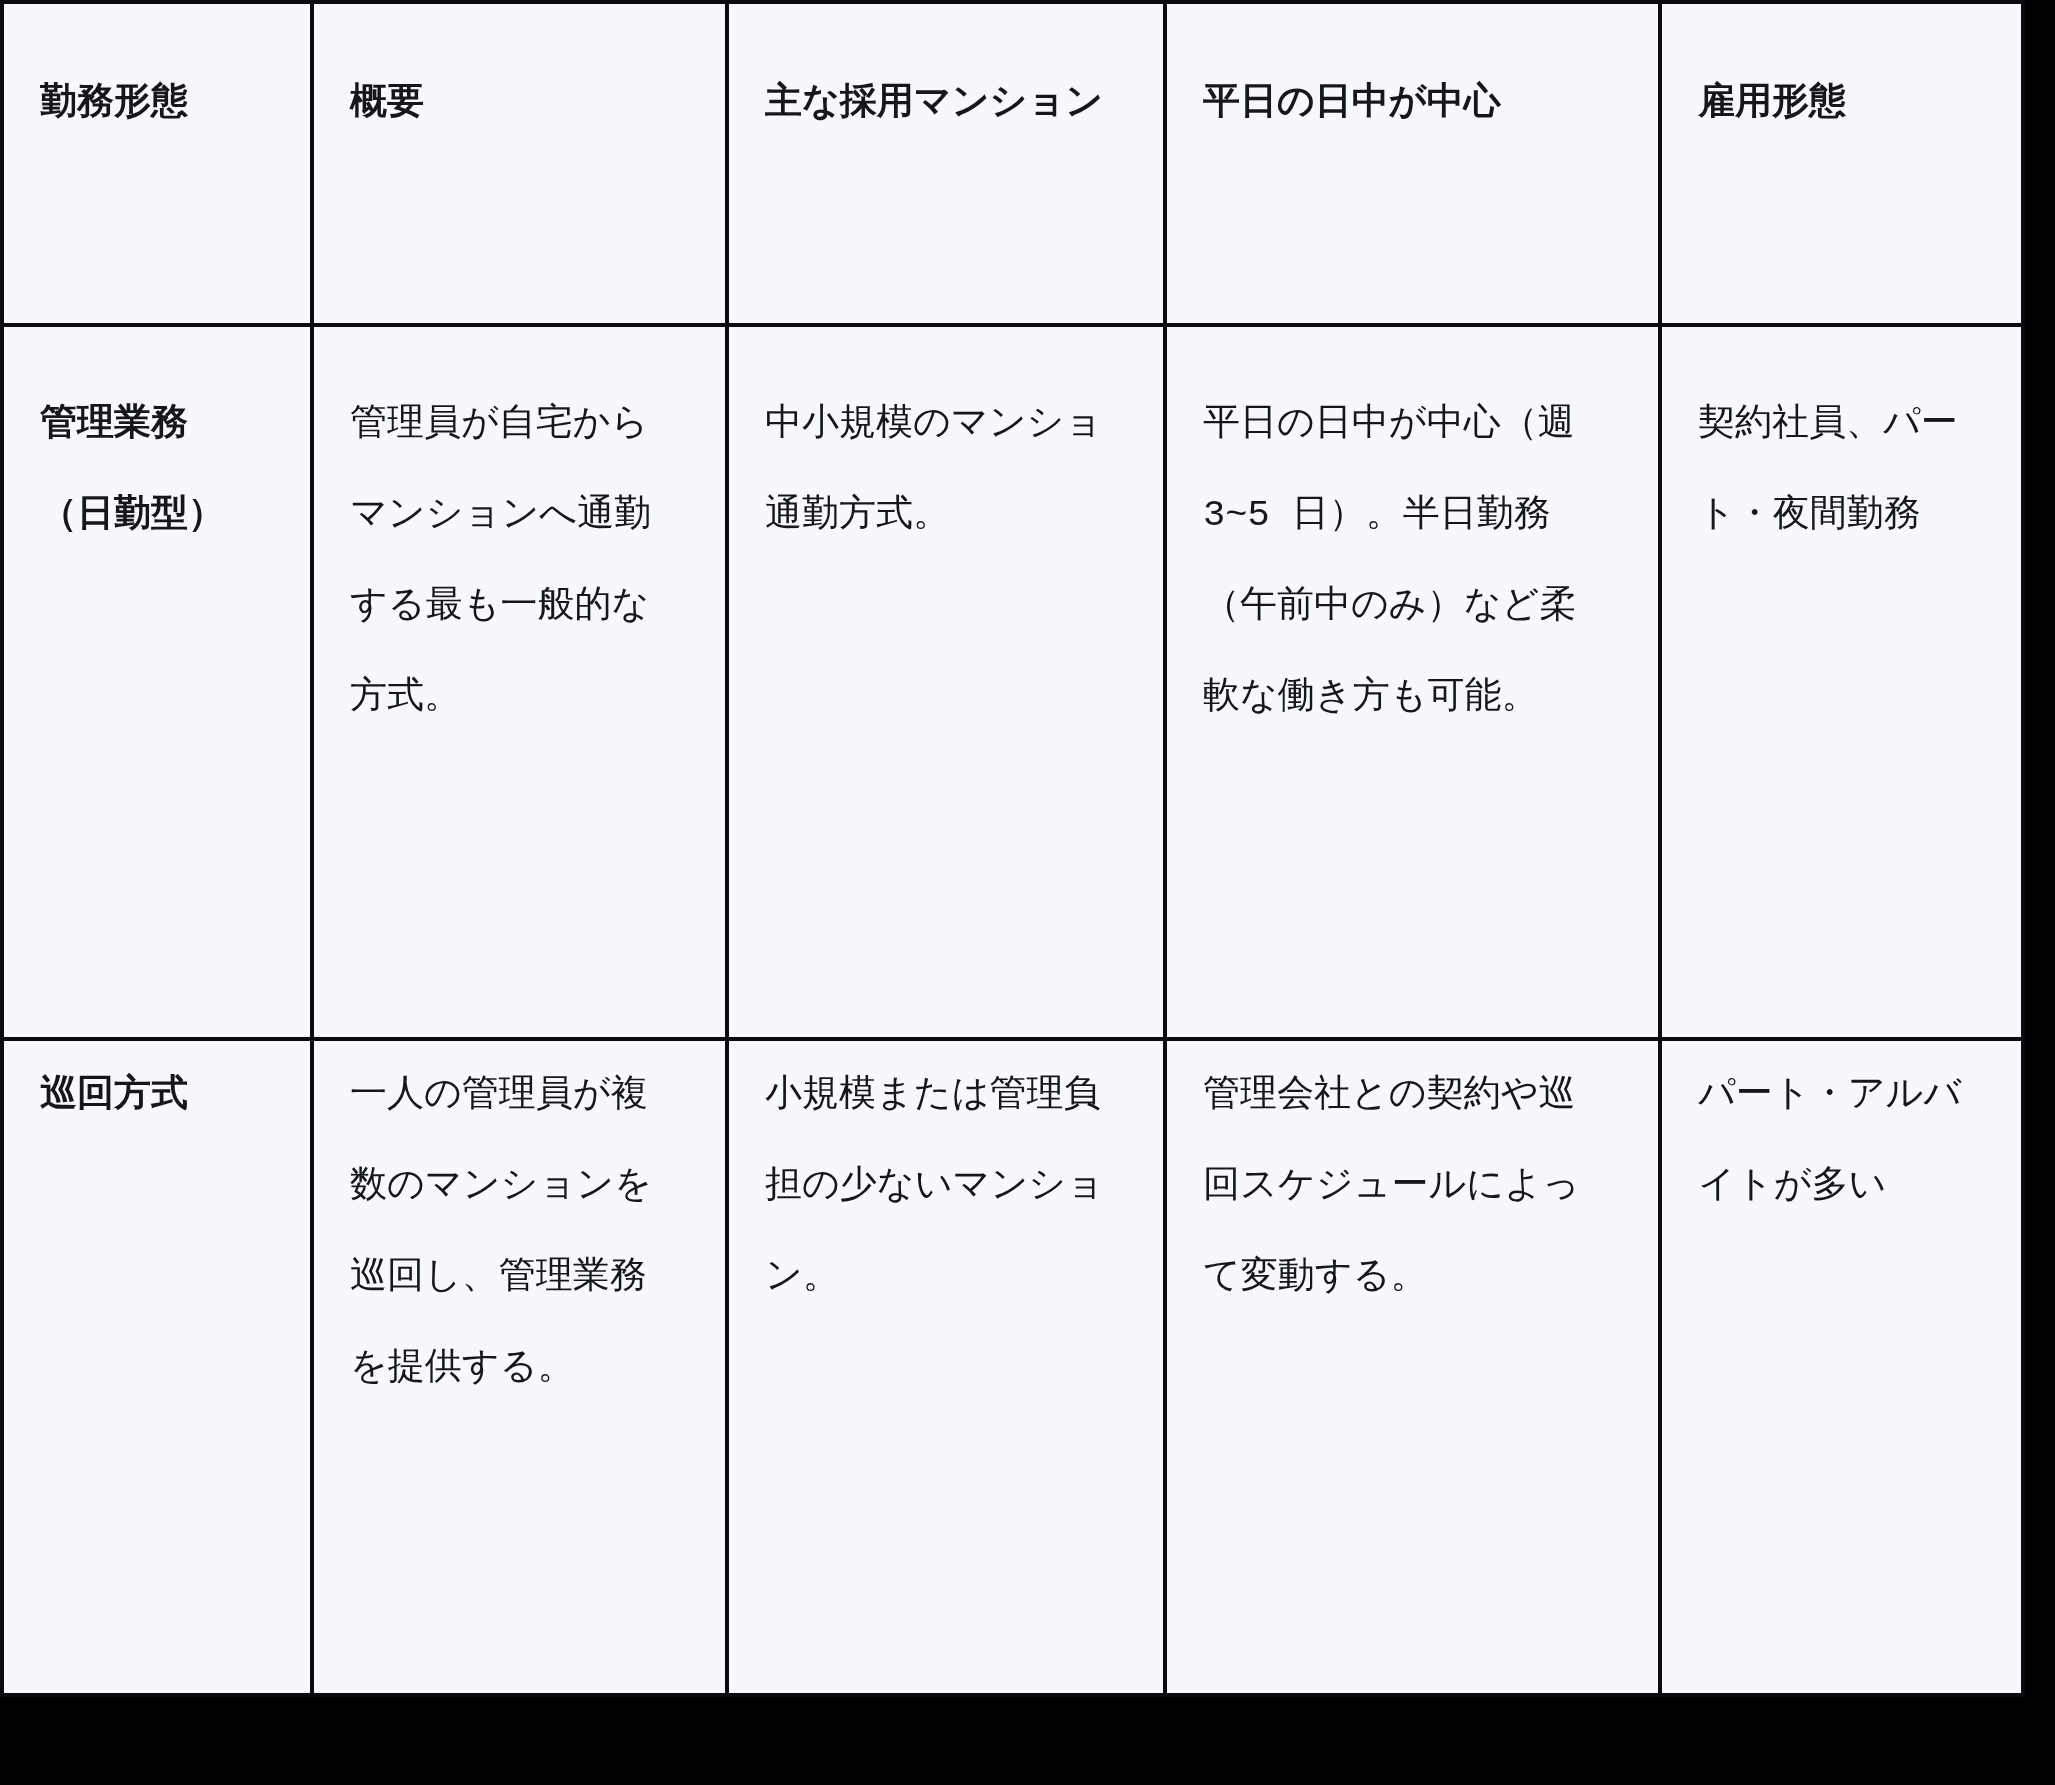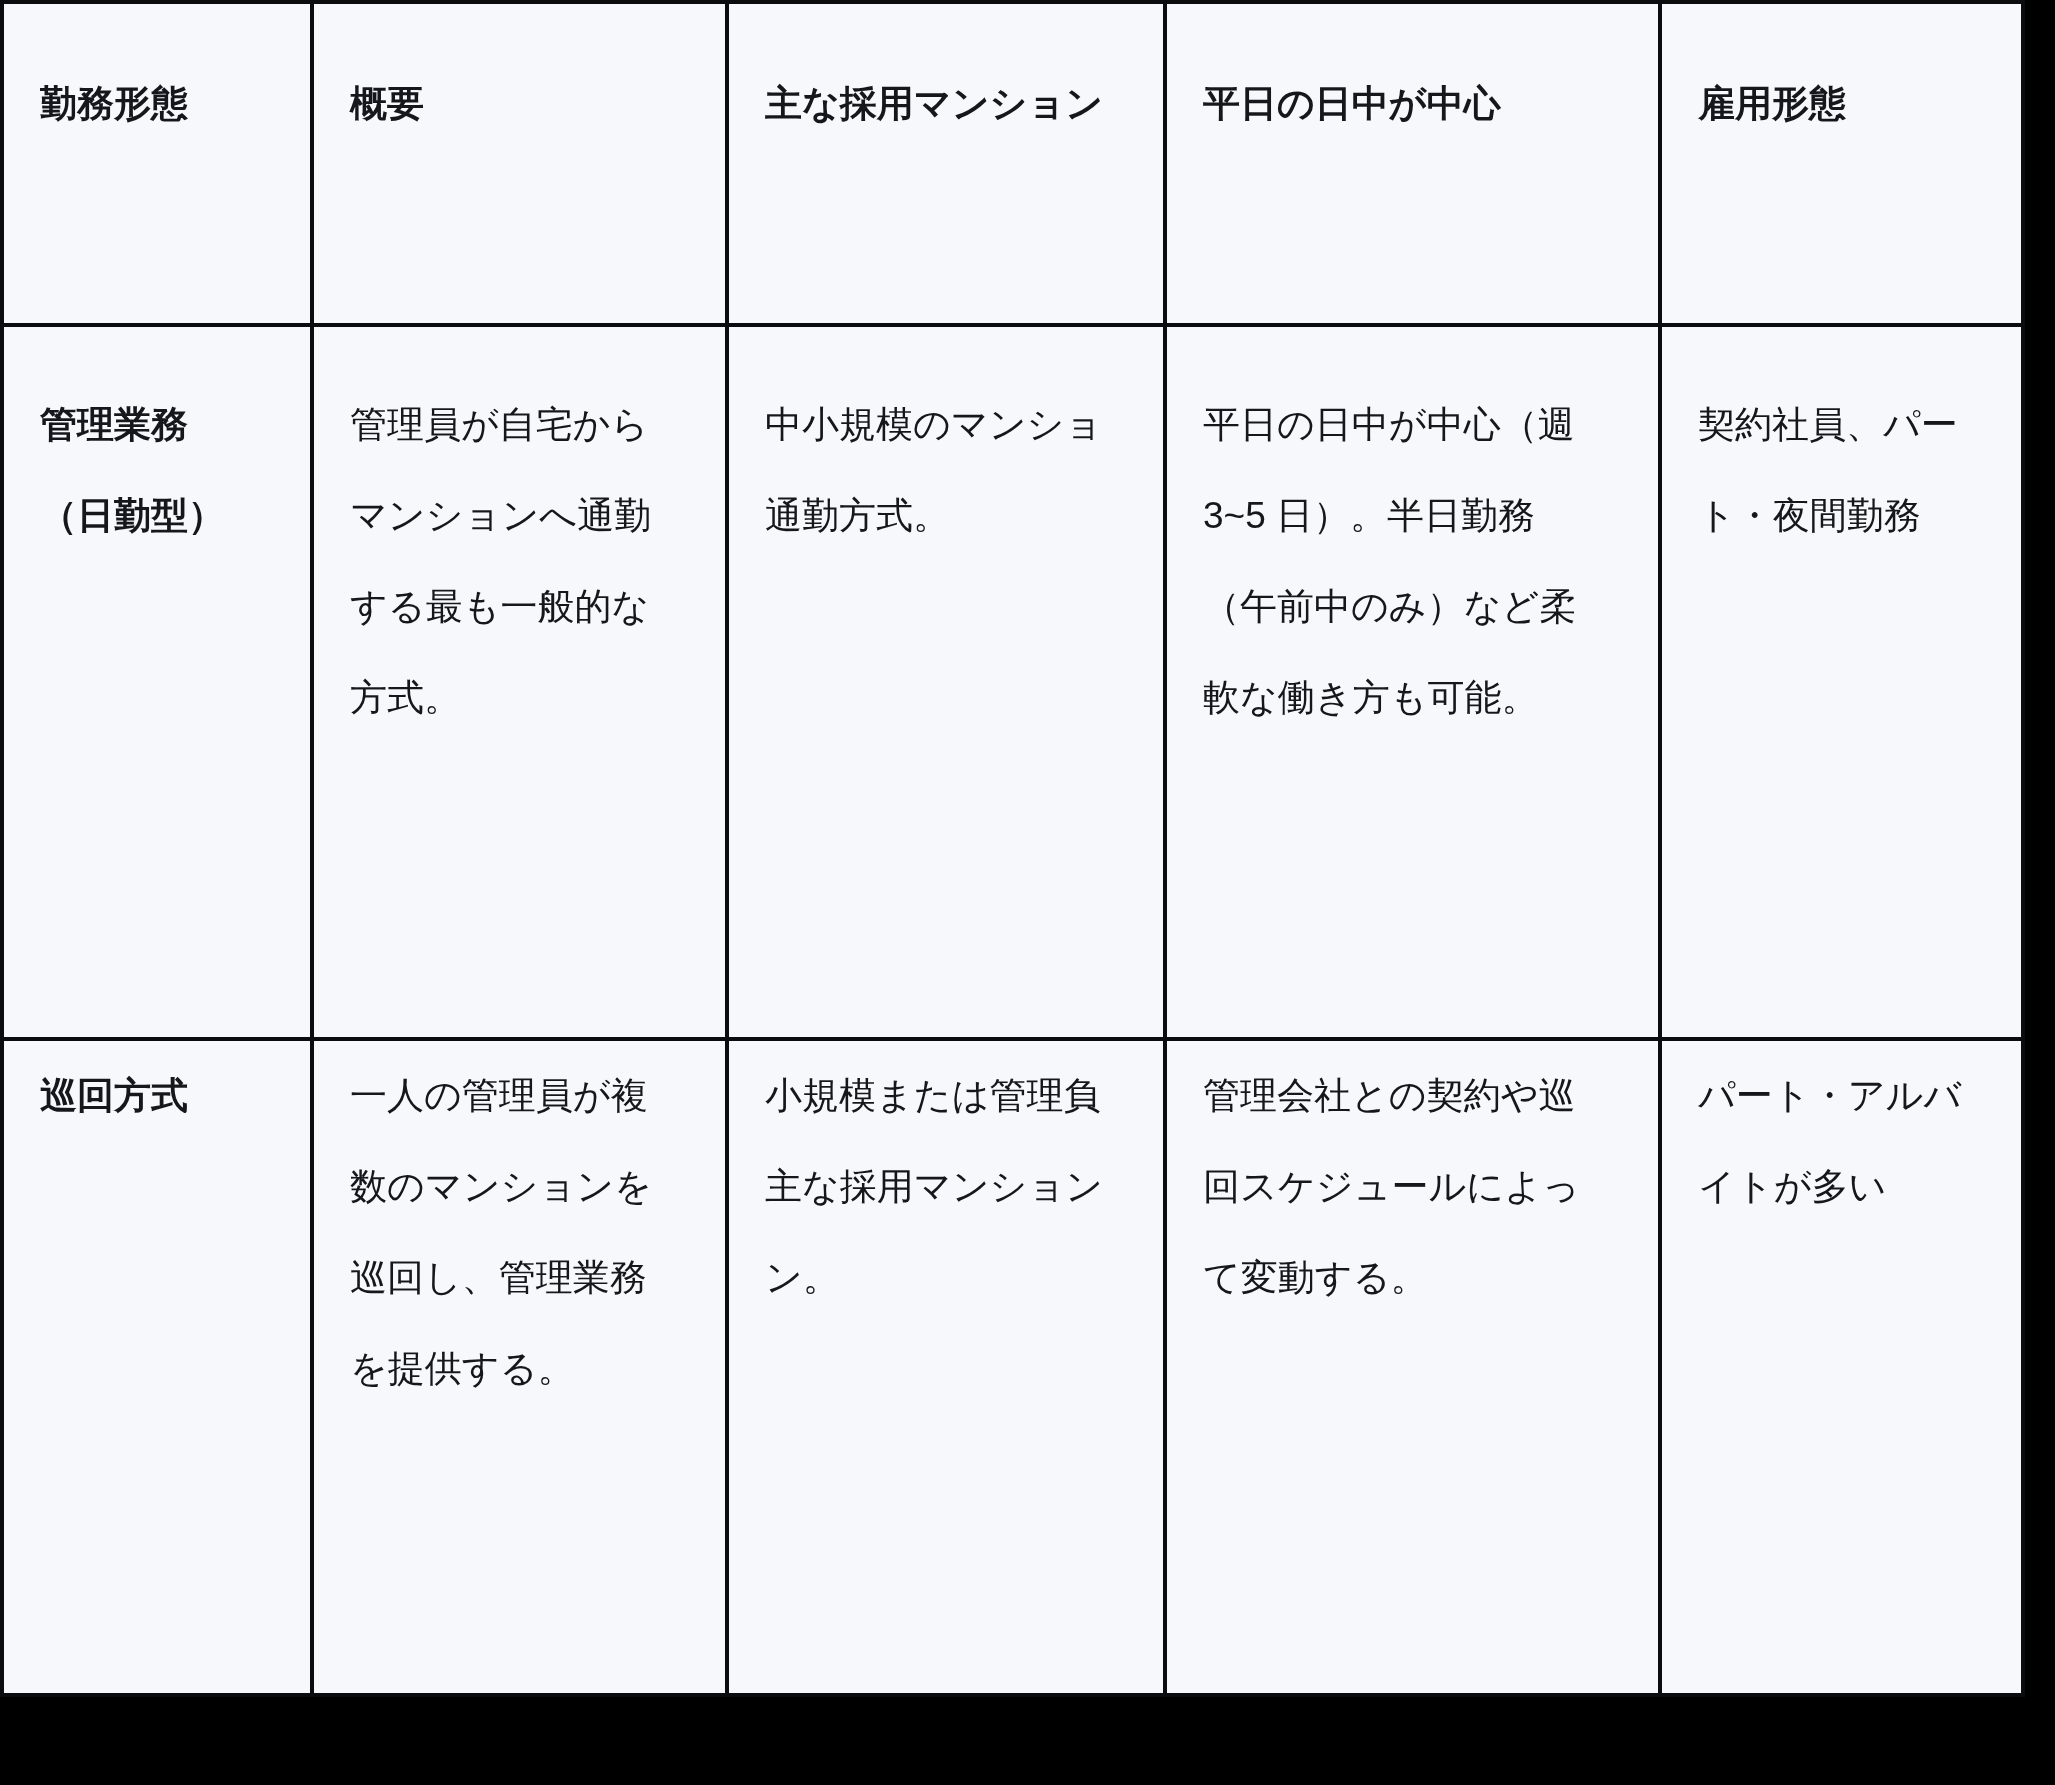--- a/index.html
+++ b/index.html
@@ -19,20 +19,21 @@
     left: 0;
   }
   table.work-style-table {
     border-collapse: collapse;
     table-layout: fixed;
     width: 2022px;
     height: 1697px;
     background: #f6f8fc;
     color: #15171c;
     border: 2.9px solid #0b0c0e;
+    font-family: Liberation Mono, monospace;
   }
   th, td {
     border: 4px solid #0b0c0e;
     vertical-align: top;
     text-align: left;
     padding: 0 36px;
     font-size: 37px;
     line-height: 91px;
     white-space: pre-line;
     overflow: hidden;
@@ -86,21 +87,21 @@
         <td>契約社員、パー
 ト・夜間勤務</td>
       </tr>
       <tr class="row-3">
         <td class="row-label">巡回方式</td>
         <td>一人の管理員が複
 数のマンションを
 巡回し、管理業務
 を提供する。</td>
         <td>小規模または管理負
-主な採用マンション
+担の少ないマンショ
 ン。</td>
         <td>管理会社との契約や巡
 回スケジュールによっ
 て変動する。</td>
         <td>パート・アルバ
 イトが多い</td>
       </tr>
     </tbody>
   </table>
 </div>

